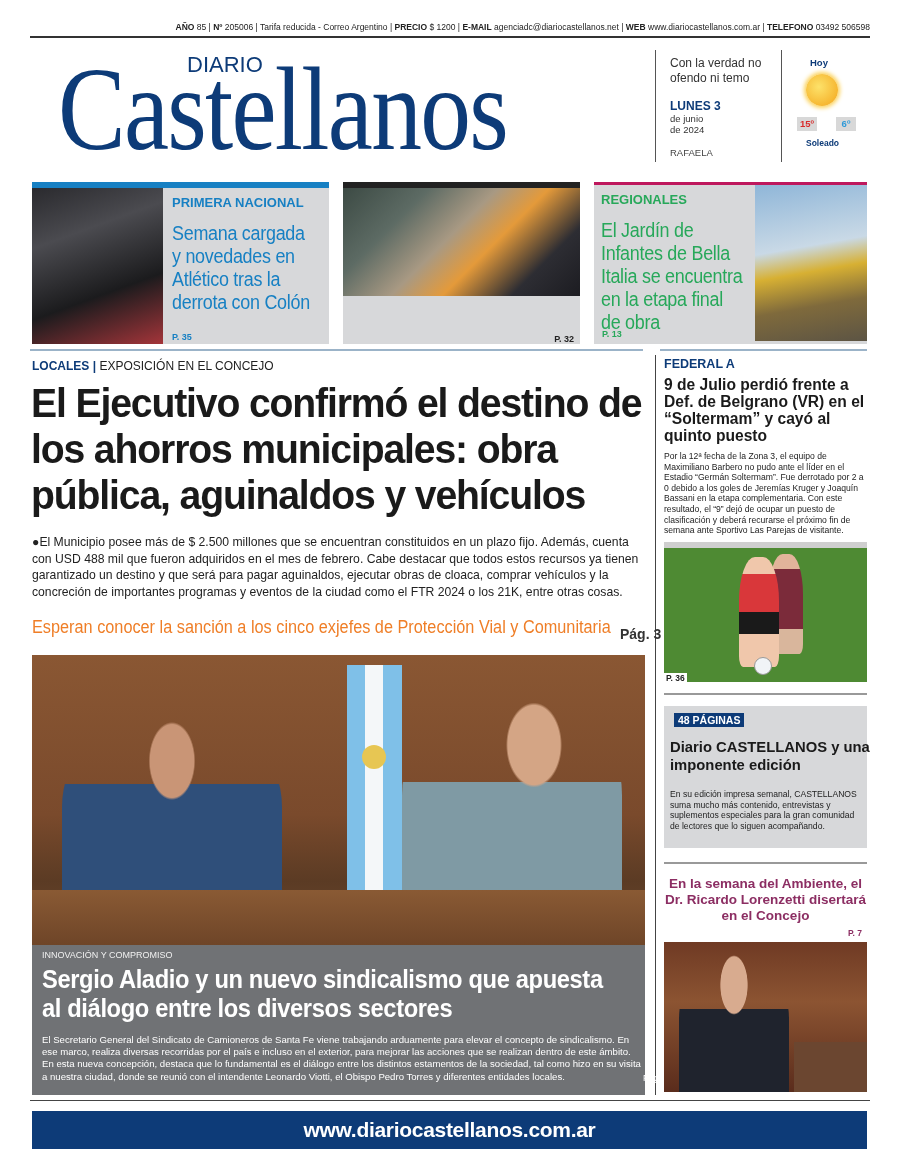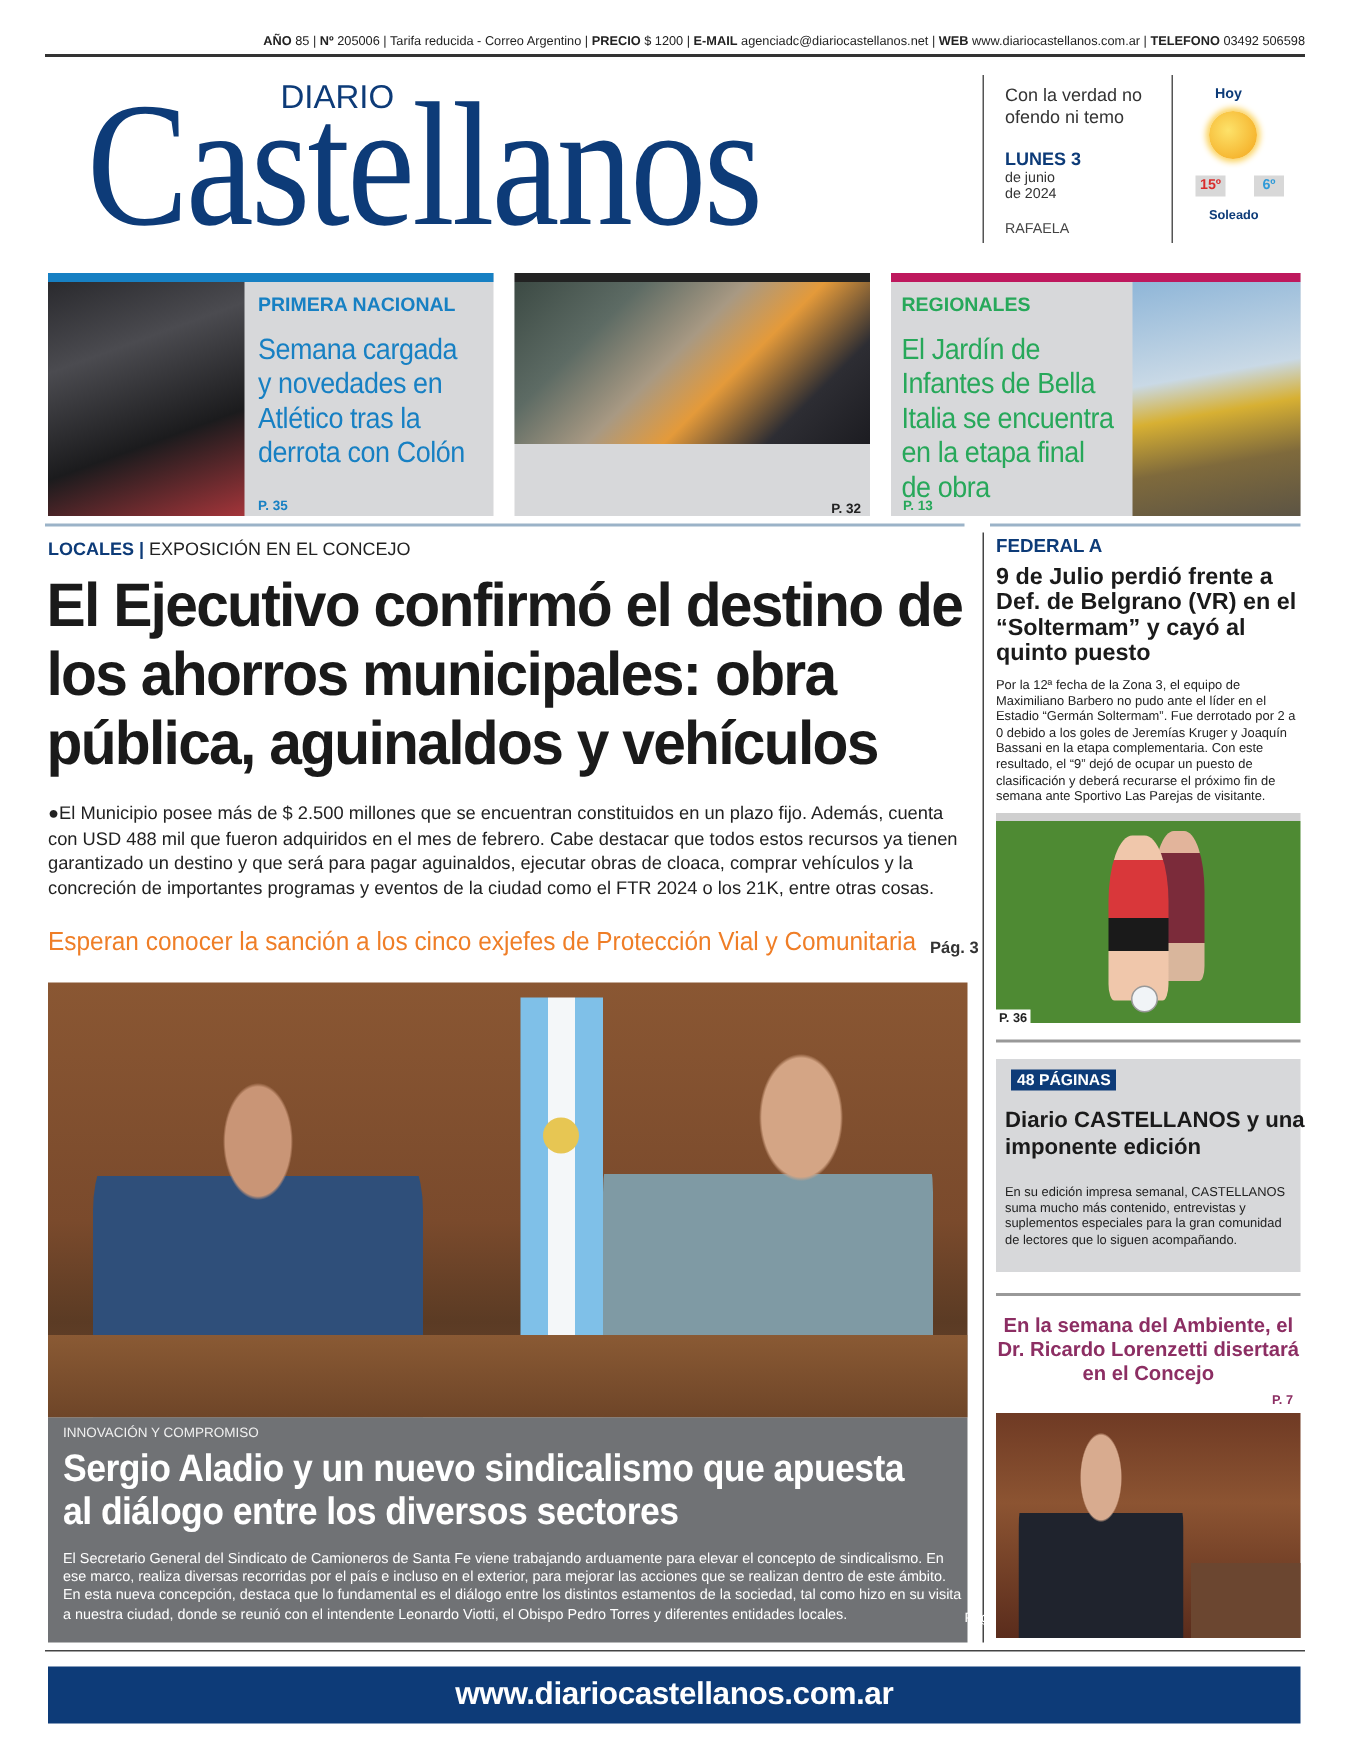--- a/index.html
+++ b/index.html
@@ -33,37 +33,37 @@
   .t1 .photo { position: absolute; left: 0; top: 0; width: 131px; height: 156px; background: linear-gradient(160deg, #2a2a2e 0%, #4b4b50 30%, #1b1b1d 65%, #a4353a 100%); }
   .t1 .cat { position: absolute; left: 140px; top: 7px; font-size: 13px; font-weight: 700; color: #1780c3; }
   .t1 .head { position: absolute; left: 140px; top: 34px; width: 155px; font-size: 19.5px; line-height: 23px; color: #1780c3; font-family: "Liberation Sans", sans-serif; transform: scaleX(0.92); transform-origin: left; letter-spacing: -0.3px; }
   .t1 .pg { position: absolute; left: 140px; top: 144px; font-size: 9px; font-weight: 700; color: #1780c3; }
 
   .t2 { left: 343px; width: 237px; background: #d7d8da; border-top: 6px solid #222; }
   .t2 .photo { position: absolute; left: 0; top: 0; width: 237px; height: 108px; background: linear-gradient(135deg, #3c4a44 0%, #5d6b64 25%, #a89983 45%, #e49a3a 60%, #2d2d33 80%, #1c1c21 100%); }
   .t2 .head { position: absolute; left: 0; top: 113px; width: 237px; text-align: center; font-size: 14px; line-height: 16px; font-weight: 700; color: #222; }
   .t2 .pg { position: absolute; right: 6px; top: 146px; font-size: 9px; font-weight: 700; color: #222; }
 
-  .t3 { left: 594px; width: 273px; background: #d7d8da; border-top: 6px solid #be185d; }
+  .t3 { left: 594px; width: 273px; background: #d7d8da; border-top: 3px solid #be185d; }
   .t3 .photo { position: absolute; right: 0; top: 0; width: 112px; height: 156px; background: linear-gradient(170deg, #8fb6d8 0%, #c9d9e6 40%, #d7b033 55%, #7f6a3c 75%, #5c5444 100%); }
   .t3 .cat { position: absolute; left: 7px; top: 7px; font-size: 13px; font-weight: 700; color: #27a85a; }
   .t3 .head { position: absolute; left: 7px; top: 34px; width: 155px; font-size: 19.5px; line-height: 23px; color: #27a85a; transform: scaleX(0.92); transform-origin: left; letter-spacing: -0.3px; }
   .t3 .pg { position: absolute; left: 8px; top: 144px; font-size: 9px; font-weight: 700; color: #27a85a; }
 
   .rule-main { left: 30px; top: 349px; width: 613px; height: 2px; background: #9bb3c8; }
   .rule-side { left: 660px; top: 349px; width: 207px; height: 2px; background: #9bb3c8; }
   .col-sep { left: 655px; top: 355px; width: 1px; height: 740px; background: #444; }
 
   
   .kicker { left: 32px; top: 359px; font-size: 12px; color: #222; }
   .kicker b { color: #0d3b78; font-weight: 700; }
   .main-head { left: 31px; top: 380px; width: 640px; font-size: 41px; line-height: 46px; font-weight: 700; color: #1a1a1a; letter-spacing: -1.2px; transform: scaleX(0.955); transform-origin: left; }
   .main-body { left: 32px; top: 534px; width: 615px; font-size: 12.2px; line-height: 16.5px; color: #222; }
   .orange-head { left: 32px; top: 617px; font-size: 17.5px; color: #ef7e27; transform: scaleX(0.93); transform-origin: left; white-space: nowrap; }
-  .orange-pg { left: 620px; top: 626px; font-size: 11px; font-weight: 700; color: #333; }
+  .orange-pg { left: 620px; top: 626px; font-size: 14px; font-weight: 700; color: #333; }
 
   
   .main-photo { left: 32px; top: 655px; width: 613px; height: 290px; background:
       linear-gradient(90deg, rgba(0,0,0,0) 55%, rgba(0,0,0,0) 100%),
       linear-gradient(180deg, #8a5733 0%, #7a4a2c 55%, #5b3b24 78%, #6d4a30 100%); overflow: hidden; }
   .flag { position: absolute; left: 315px; top: 10px; width: 55px; height: 230px; background: linear-gradient(90deg, #7fc0e8 0 33%, #f4f7f9 33% 66%, #7fc0e8 66% 100%); }
   .flag-sun { position: absolute; left: 330px; top: 90px; width: 24px; height: 24px; border-radius: 50%; background: #e7c653; }
   .person1 { position: absolute; left: 30px; top: 60px; width: 220px; height: 230px; background: radial-gradient(ellipse at 50% 20%, #c99576 0 14%, transparent 15%), linear-gradient(180deg, transparent 0 30%, #2f4f7a 30% 100%); border-radius: 40% 40% 0 0; }
   .person2 { position: absolute; left: 370px; top: 40px; width: 220px; height: 250px; background: radial-gradient(ellipse at 60% 20%, #d4a585 0 14%, transparent 15%), linear-gradient(180deg, transparent 0 35%, #7f9aa4 35% 100%); border-radius: 40% 40% 0 0; }
   .desk { position: absolute; left: 0; top: 235px; width: 613px; height: 55px; background: linear-gradient(180deg, #8a5a34, #6e4528); }

